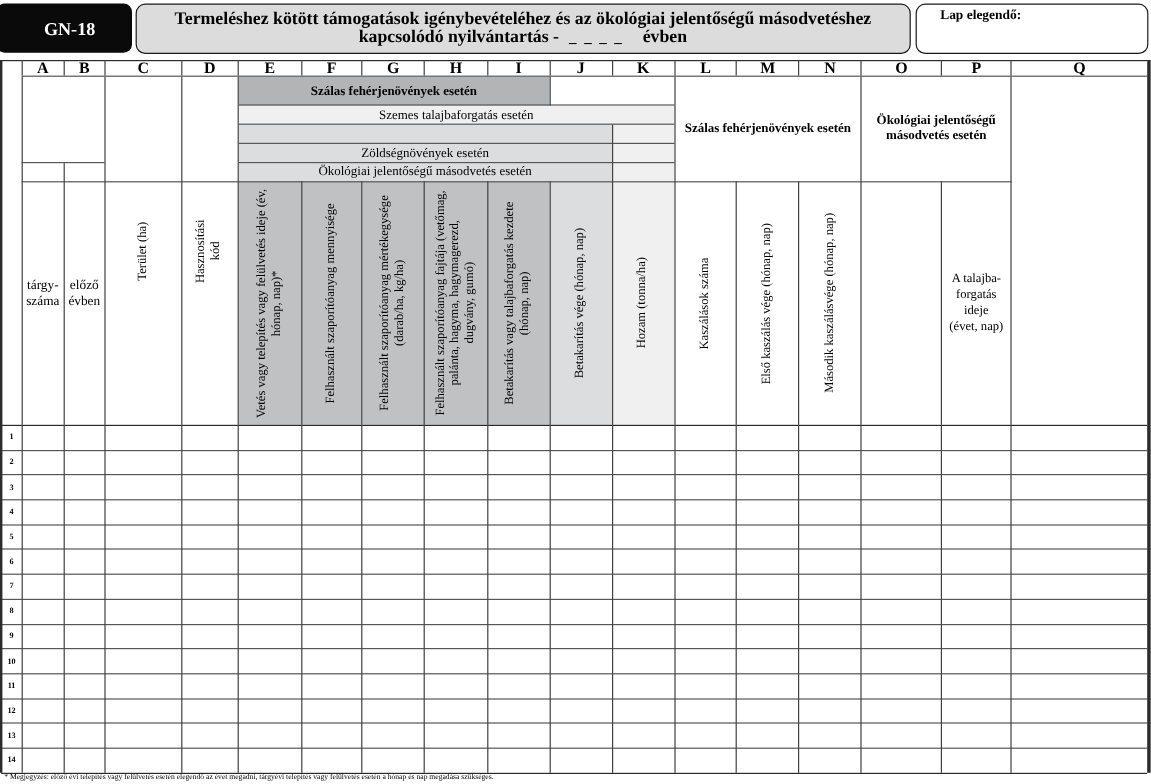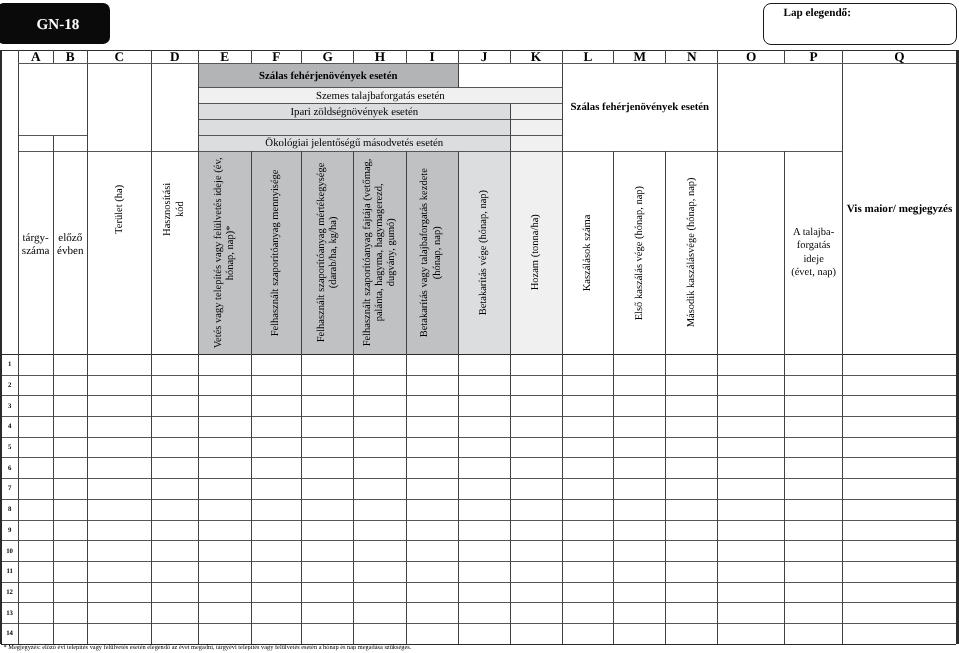--- a/index.html
+++ b/index.html
@@ -48,20 +48,24 @@
 </style>
 </head>
 <body>
 
 <div class="page">
 
   <div class="code-box">
     <span>GN-18</span>
   </div>
 
+  <div class="title-box">
+    <div>Termeléshez kötött támogatások igénybevételéhez és az ökológiai jelentőségű másodvetéshez</div>
+    <div class="l2"><span>kapcsolódó nyilvántartás - </span><span class="blanks"> _ _ _ _ </span><span>   évben</span></div>
+  </div>
 
   <div class="pagenum-box">
     <span>Lap elegendő:</span>
   </div>
 
   <div class="grid">
   <div class="cell g-col" style="left:198.50px;top:151.10px;width:52.50px;height:203.30px;"></div>
   <div class="cell g-col" style="left:251.00px;top:151.10px;width:50.75px;height:203.30px;"></div>
   <div class="cell g-col" style="left:301.75px;top:151.10px;width:52.00px;height:203.30px;"></div>
   <div class="cell g-col" style="left:353.75px;top:151.10px;width:52.50px;height:203.30px;"></div>
@@ -93,43 +97,44 @@
   <div class="cell tx letters" style="left:842.60px;top:50.40px;width:113.80px;height:13.10px;">Q</div>
   <div class="cell tx wrap" style="left:18.20px;top:135.80px;width:35.00px;height:218.60px;font-size:11.1px;line-height:13.2px;">tárgy-
 száma</div>
   <div class="cell tx wrap" style="left:53.20px;top:135.80px;width:34.10px;height:218.60px;font-size:11.1px;line-height:13.2px;">előző
 évben</div>
   <div class="cell tx vert" style="left:87.30px;top:63.50px;width:64.00px;height:290.90px;font-size:10.5px;">Terület (ha)</div>
   <div class="cell tx vert wrap" style="left:151.30px;top:63.50px;width:47.20px;height:290.90px;font-size:10.5px;line-height:12.4px;">Hasznosítási
 kód</div>
   <div class="cell tx bold" style="left:198.50px;top:63.50px;width:259.50px;height:24.10px;font-size:10.8px;">Szálas fehérjenövények esetén</div>
   <div class="cell tx" style="left:198.50px;top:87.60px;width:363.50px;height:16.00px;font-size:10.8px;">Szemes talajbaforgatás esetén</div>
-  <div class="cell tx" style="left:198.50px;top:103.60px;width:311.50px;height:16.10px;font-size:10.8px;">Ipari zöldségnövények esetén</div>
+  <div class="cell tx" style="left:198.50px;top:119.70px;width:311.50px;height:16.10px;font-size:10.8px;">Zöldségnövények esetén</div>
   <div class="cell tx" style="left:198.50px;top:135.80px;width:311.50px;height:15.30px;font-size:10.8px;">Ökológiai jelentőségű másodvetés esetén</div>
   <div class="cell tx bold" style="left:562.00px;top:63.50px;width:155.70px;height:87.60px;font-size:10.8px;">Szálas fehérjenövények esetén</div>
+  <div class="cell tx bold wrap" style="left:717.70px;top:63.50px;width:124.90px;height:87.60px;font-size:10.8px;line-height:13.2px;">Ökológiai jelentőségű
+másodvetés esetén</div>
   <div class="cell tx vert wrap" style="left:198.50px;top:151.10px;width:52.50px;height:203.30px;font-size:10.5px;line-height:12.4px;">Vetés vagy telepítés vagy felülvetés  ideje (év,
 hónap, nap)*</div>
   <div class="cell tx vert wrap" style="left:251.00px;top:151.10px;width:50.75px;height:203.30px;font-size:10.5px;line-height:12.4px;">Felhasznált szaporítóanyag mennyisége</div>
   <div class="cell tx vert wrap" style="left:301.75px;top:151.10px;width:52.00px;height:203.30px;font-size:10.5px;line-height:12.4px;">Felhasznált szaporítóanyag mértékegysége
 (darab/ha, kg/ha)</div>
   <div class="cell tx vert wrap" style="left:353.75px;top:151.10px;width:52.50px;height:203.30px;font-size:10.5px;line-height:12.4px;">Felhasznált szaporítóanyag fajtája (vetőmag,
 palánta, hagyma, hagymagerezd,
 dugvány, gumó)</div>
   <div class="cell tx vert wrap" style="left:406.25px;top:151.10px;width:51.75px;height:203.30px;font-size:10.5px;line-height:12.4px;">Betakarítás vagy talajbaforgatás  kezdete
 (hónap, nap)</div>
   <div class="cell tx vert wrap" style="left:458.00px;top:151.10px;width:52.00px;height:203.30px;font-size:10.5px;line-height:12.4px;">Betakarítás vége  (hónap, nap)</div>
   <div class="cell tx vert wrap" style="left:510.00px;top:151.10px;width:52.00px;height:203.30px;font-size:10.5px;line-height:12.4px;">Hozam (tonna/ha)</div>
   <div class="cell tx vert wrap" style="left:562.00px;top:151.10px;width:51.75px;height:203.30px;font-size:10.5px;line-height:12.4px;">Kaszálások száma</div>
   <div class="cell tx vert wrap" style="left:613.75px;top:151.10px;width:52.00px;height:203.30px;font-size:10.5px;line-height:12.4px;">Első kaszálás vége (hónap, nap)</div>
   <div class="cell tx vert wrap" style="left:665.75px;top:151.10px;width:51.95px;height:203.30px;font-size:10.5px;line-height:12.4px;">Második kaszálásvége (hónap, nap)</div>
   <div class="cell tx wrap" style="left:784.60px;top:151.10px;width:58.00px;height:203.30px;font-size:10.5px;line-height:13.3px;">A talajba-
 forgatás
 ideje
 (évet, nap)</div>
-  <div class="cell tx bold wrap" style="left:842.60px;top:63.50px;width:113.80px;height:290.90px;font-size:11.1px;">Vis maior/ megjegyzés</div>
   <div class="cell tx" style="left:1.00px;top:354.40px;width:17.20px;height:20.71px;font-size:6.8px;font-weight:bold;">1</div>
   <div class="cell datacell" style="left:18.20px;top:354.40px;width:35.00px;height:20.71px;"></div>
   <div class="cell datacell" style="left:53.20px;top:354.40px;width:34.10px;height:20.71px;"></div>
   <div class="cell datacell" style="left:87.30px;top:354.40px;width:64.00px;height:20.71px;"></div>
   <div class="cell datacell" style="left:151.30px;top:354.40px;width:47.20px;height:20.71px;"></div>
   <div class="cell datacell" style="left:198.50px;top:354.40px;width:52.50px;height:20.71px;"></div>
   <div class="cell datacell" style="left:251.00px;top:354.40px;width:50.75px;height:20.71px;"></div>
   <div class="cell datacell" style="left:301.75px;top:354.40px;width:52.00px;height:20.71px;"></div>
   <div class="cell datacell" style="left:353.75px;top:354.40px;width:52.50px;height:20.71px;"></div>
   <div class="cell datacell" style="left:406.25px;top:354.40px;width:51.75px;height:20.71px;"></div>

